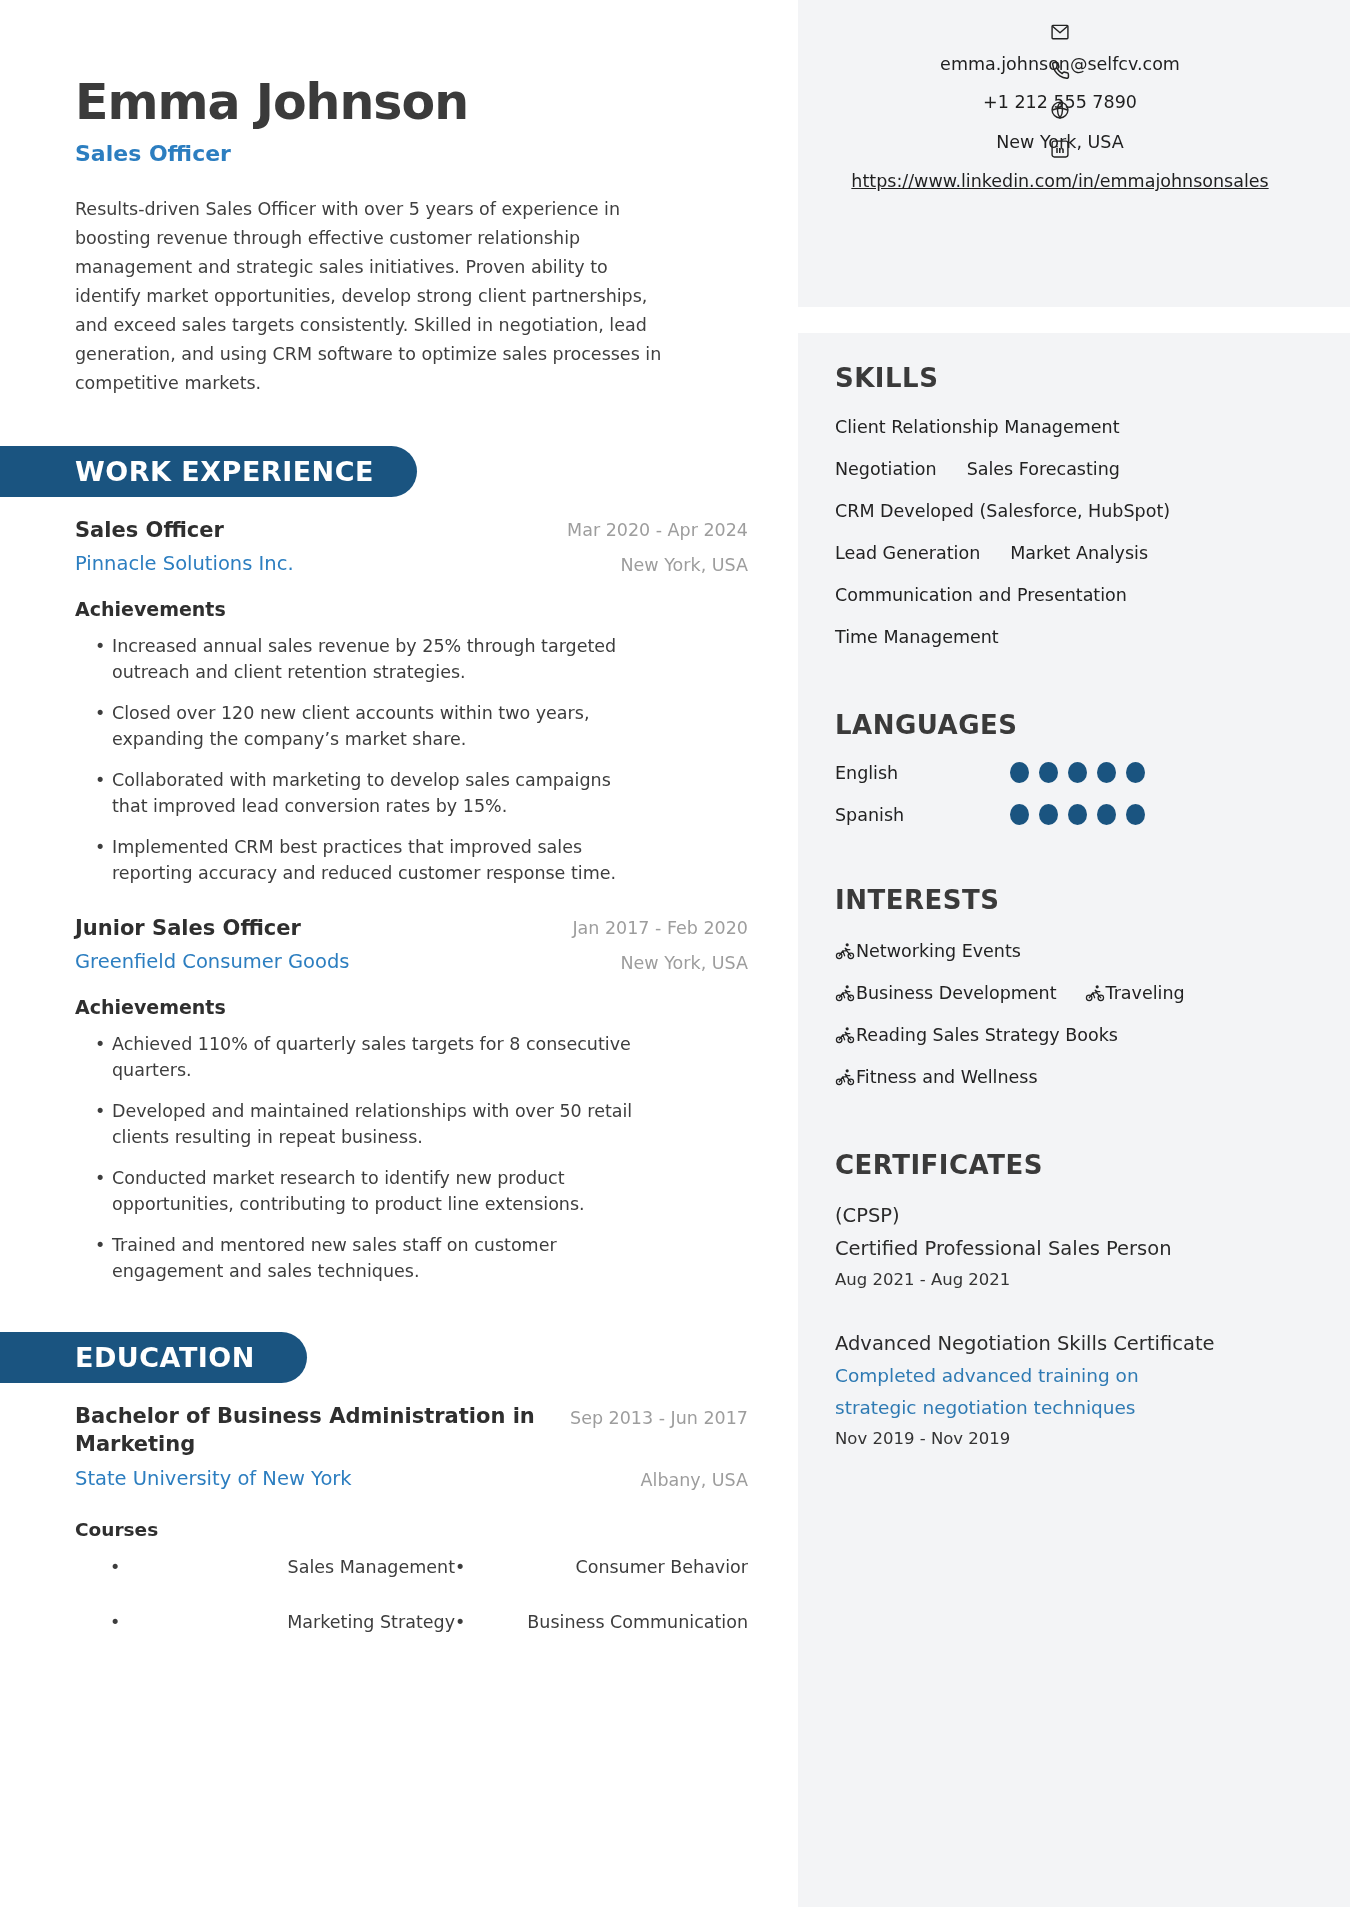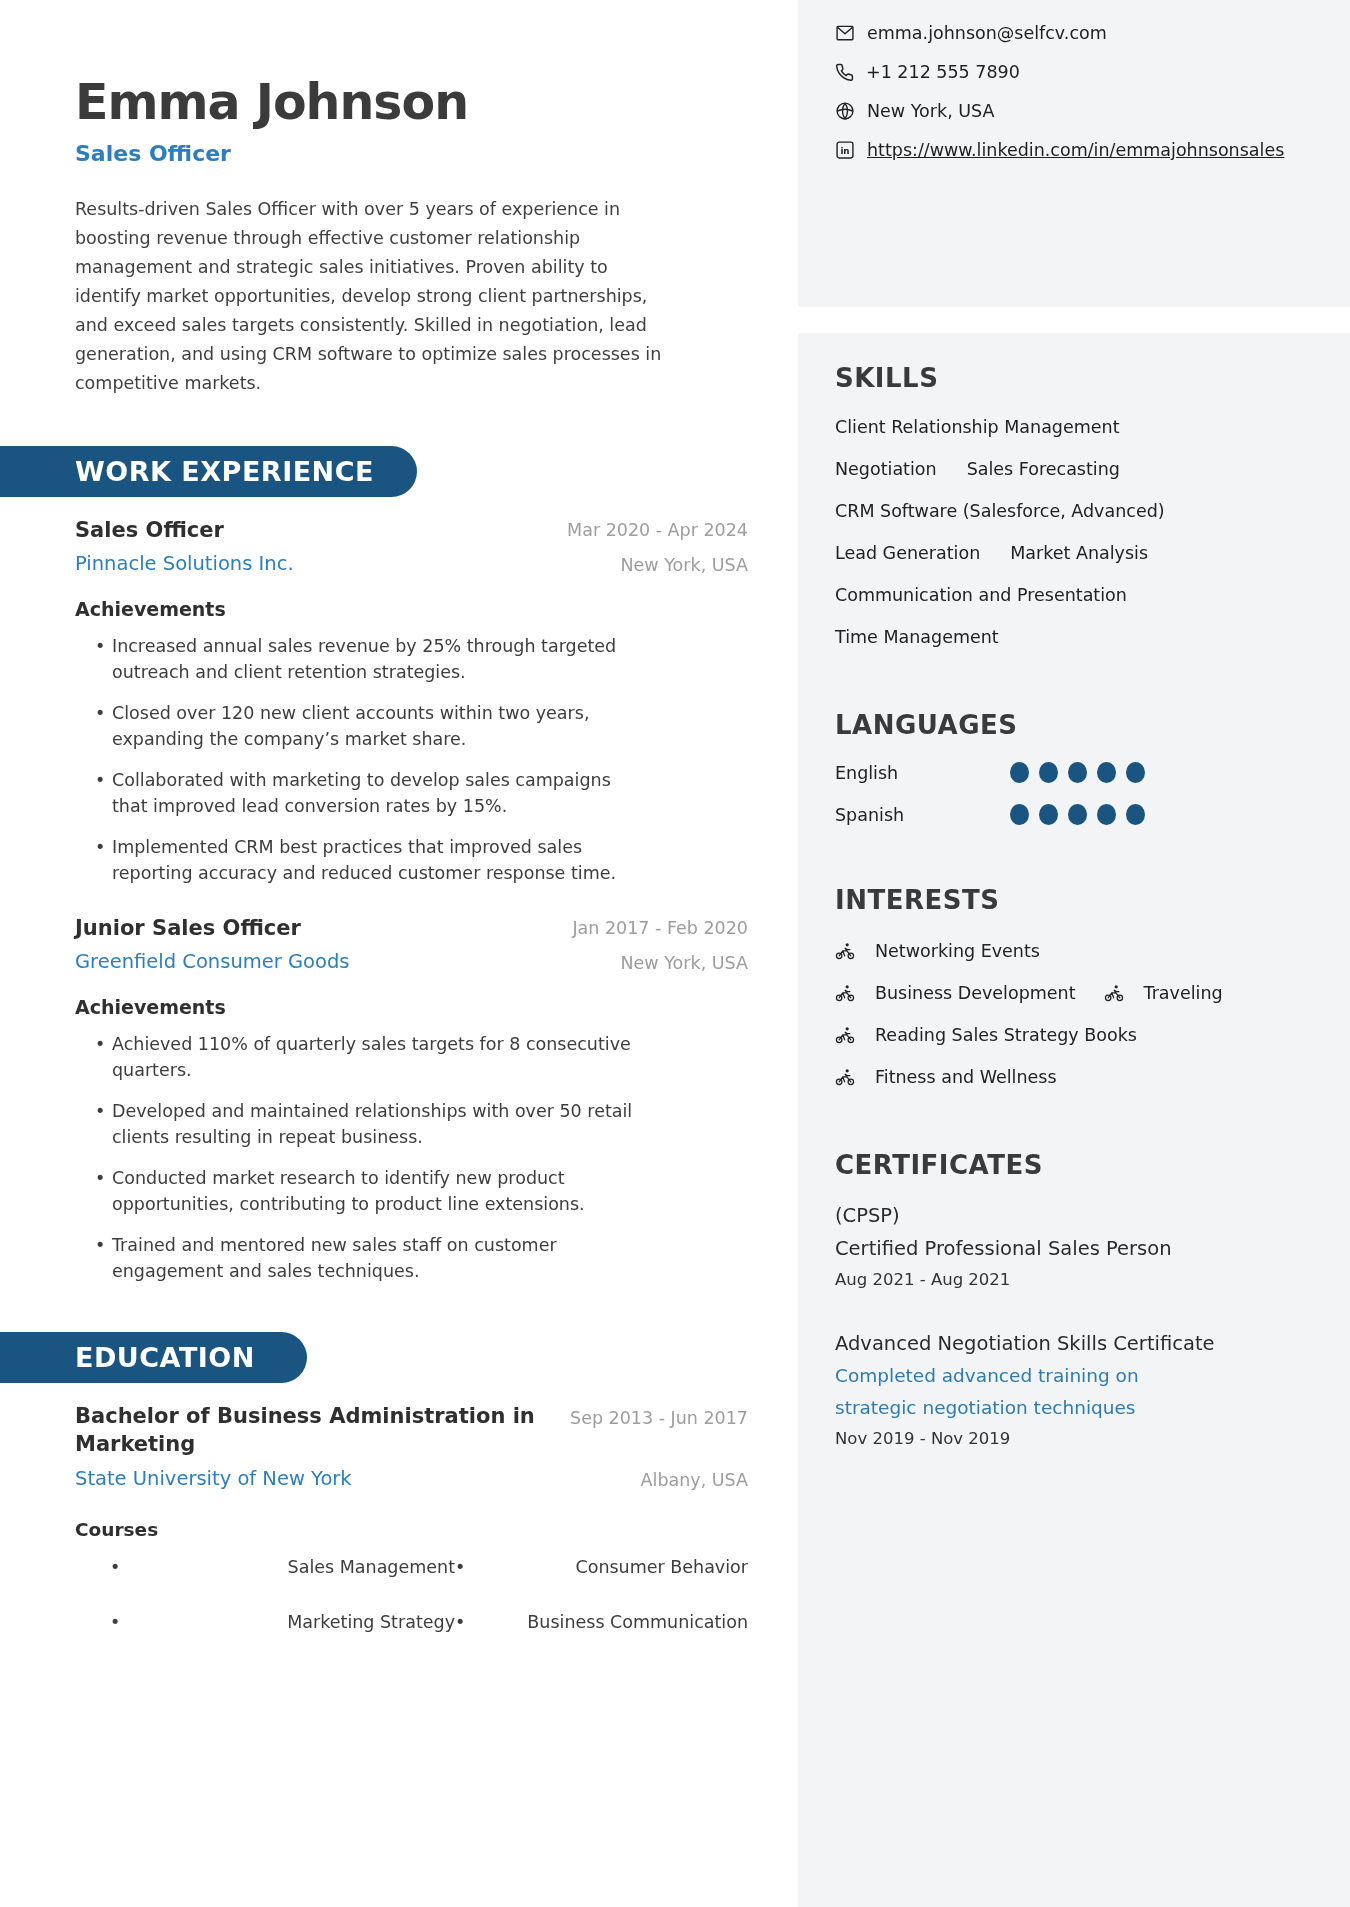--- a/index.html
+++ b/index.html
@@ -41,35 +41,35 @@
   .course::before{content:"•";position:absolute;left:0;top:0;color:#3d3d3d;}
   
   .sidebox{position:absolute;left:798px;width:552px;background:#f3f4f6;box-sizing:border-box;
            padding-left:37px;padding-right:65px;}
   .sidebox.top{top:0;height:307px;}
   .sidebox.bottom{top:333px;height:1574px;}
   .shead{font-size:26px;line-height:33px;font-weight:800;color:#3a3a3a;letter-spacing:.5px;}
   .contacts .shead{margin-top:76px;}
   .clist{margin-top:22px;}
   .crow{display:flex;align-items:center;gap:12px;height:22px;margin-bottom:17px;
-        font-size:17.5px;color:#1f1f1f;white-space:nowrap;}
+        font-size:17.5px;color:#1f1f1f;white-space:nowrap;flex-direction:column;}
   .crow .icon{flex:0 0 auto;display:flex;align-items:center;}
   .link{text-decoration:underline;color:#1f1f1f;cursor:pointer;}
   .skills-head{margin-top:29px;}
   .tagrows{margin-top:22px;}
   .tagrow{display:flex;gap:30px;height:22px;margin-bottom:20px;font-size:17.5px;color:#222;white-space:nowrap;}
   .lang-head{margin-top:60px;}
   .langs{margin-top:19px;}
   .langrow{display:flex;align-items:center;height:23px;margin-bottom:19px;font-size:17.5px;color:#222;}
   .dots{display:flex;gap:10px;margin-left:auto;margin-right:140px;}
   .dot{width:19px;height:21px;border-radius:50%;background:#1a5480;}
   .int-head{margin-top:58px;}
   .introws{margin-top:22px;}
   .introw{display:flex;gap:28px;height:23px;margin-bottom:19px;}
-  .intitem{display:inline-flex;align-items:center;gap:20px;font-size:17.5px;color:#222;white-space:nowrap;}
+  .intitem{display:inline-flex;align-items:center;gap:1px;font-size:17.5px;color:#222;white-space:nowrap;}
   .cert-head{margin-top:61px;}
   .cert{margin-top:17px;}
   .cert.second{margin-top:36px;}
   .cert .ctitle{font-size:19.5px;line-height:33px;color:#2b2b2b;white-space:nowrap;}
   .cert .cdesc{font-size:18.5px;line-height:32px;color:#2e7ab3;white-space:nowrap;}
   .cert .cdate{margin-top:3px;font-size:16.5px;line-height:23px;color:#333;white-space:nowrap;}
   svg.ic{display:block;}
 </style>
 </head>
 <body>
@@ -211,21 +211,21 @@
     <div class="shead skills-head">SKILLS</div>
     <div class="tagrows">
       <div class="tagrow">
         <span>Client Relationship Management</span>
       </div>
       <div class="tagrow">
         <span>Negotiation</span>
         <span>Sales Forecasting</span>
       </div>
       <div class="tagrow">
-        <span>CRM Software (Salesforce, Advanced)</span>
+        <span>CRM Developed (Salesforce, HubSpot)</span>
       </div>
       <div class="tagrow">
         <span>Lead Generation</span>
         <span>Market Analysis</span>
       </div>
       <div class="tagrow">
         <span>Communication and Presentation</span>
       </div>
       <div class="tagrow">
         <span>Time Management</span>

